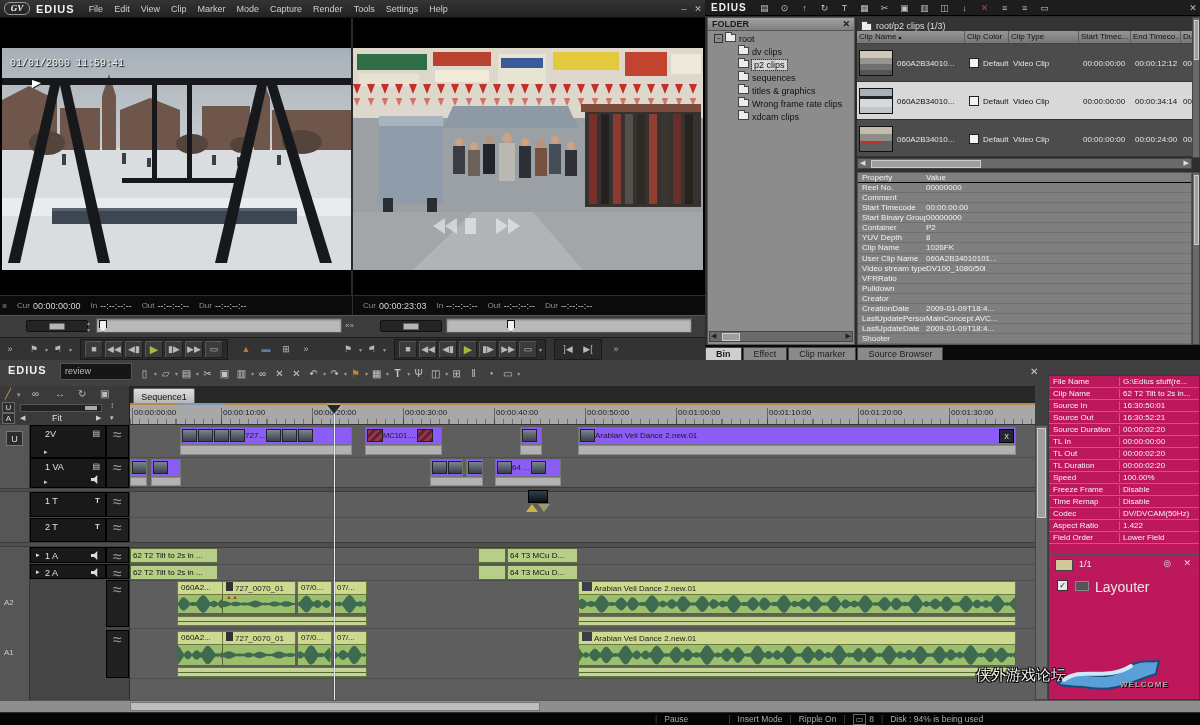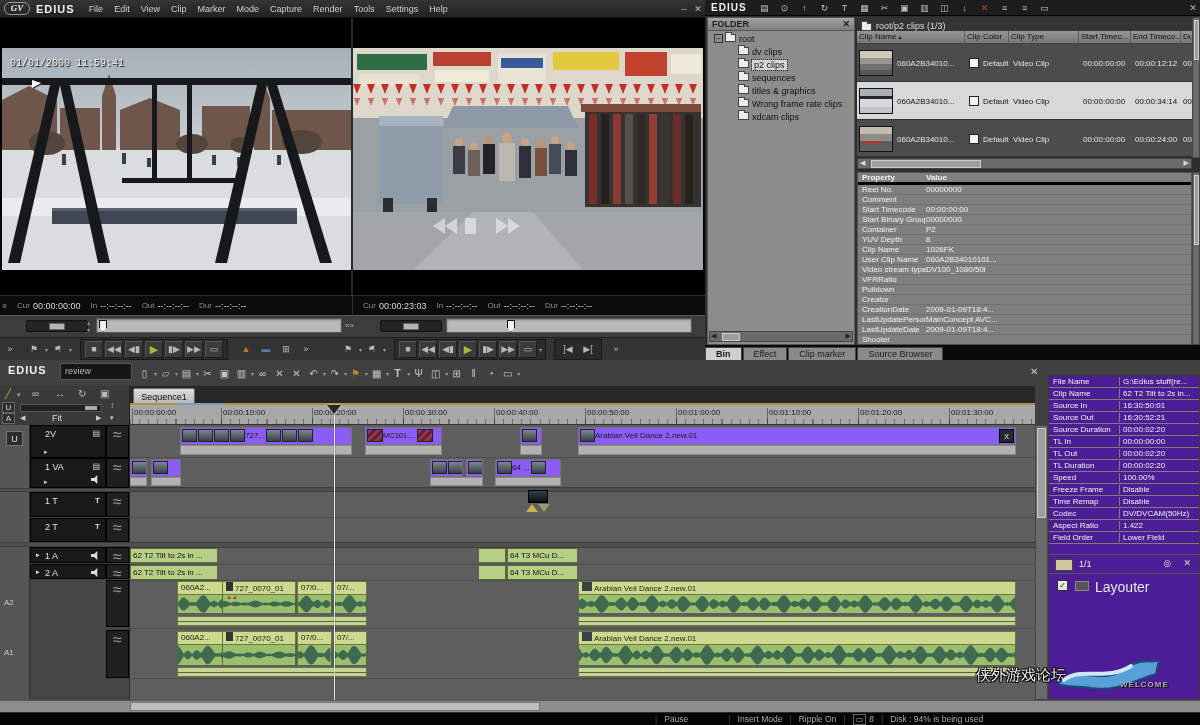--- a/index.html
+++ b/index.html
@@ -48,21 +48,21 @@
 .bthumb{position:absolute;left:2px;top:6px;width:34px;height:26px;border:1px solid #111}
 .bt1{background:linear-gradient(180deg,#cfc9b8 0 28%,#97958f 28% 55%,#70706e 55% 78%,#565654 78%)}
 .bt2{background:linear-gradient(180deg,#a9b1b7 0 30%,#23252a 30% 40%,#d6dadd 40% 75%,#c2c6c9 75%)}
 .bt3{background:linear-gradient(180deg,#c3bdae 0 30%,#8e8c88 30% 60%,#5e5e5c 60%)}
 .swatch{position:absolute;left:112px;top:14px;width:10px;height:10px;background:#f4f4f4;border:1px solid #222}
 .cell{position:absolute;top:15px;white-space:nowrap}
 .props{left:857px;top:172px;width:335px;height:173px;background:#7f7f7f;border:1px solid #555;display:flex;flex-direction:column}
 .prow{flex:1;display:flex;border-bottom:1px solid rgba(0,0,0,.12);font-size:8px;color:#f2f2f2;align-items:center}
 .pk{width:68px;padding-left:4px;white-space:nowrap;overflow:hidden}
 .pv{flex:1;white-space:nowrap;overflow:hidden}
-.phead{font-weight:bold;border-bottom:3px solid #000000}
+.phead{font-weight:normal;border-bottom:1px solid #000000}
 .btabs{left:705px;top:345px;width:495px;height:15px;background:#0a0a0a;display:flex;align-items:flex-end}
 .btab{height:13px;font-size:9px;padding:0 10px;background:#8a8a8a;color:#1c1c1c;border:1px solid #444;border-bottom:none;margin-right:1px;line-height:13px}
 .btab.act{background:#cfcfcf;font-weight:bold}
 .scroll{background:#6a6a6a;border:1px solid #444}
 .sthumb{background:#9e9e9e;border:1px solid #ccc}
 
 .tlwin{left:0;top:360px;width:1200px;height:340px;background:#404040}
 .revfield{left:60px;top:363px;width:72px;height:17px;background:#161616;border:1px solid #555;color:#bbb;font-size:9px;padding:2px 4px}
 .tlbar{left:136px;top:362px;width:580px;height:22px;display:flex;align-items:center}
 .tico{color:#c6c6c6;font-size:10px;min-width:17px;text-align:center}
@@ -88,21 +88,21 @@
 .mthumb{display:inline-block;width:15px;height:13px;background:linear-gradient(#7a8690,#39414a);border:1px solid #222;vertical-align:top;margin:1px 0 0 1px}
 .rthumb{display:inline-block;width:16px;height:13px;background:repeating-linear-gradient(135deg,#93364a 0 3px,#5d2236 3px 6px);border:1px solid #222;vertical-align:top;margin:1px 0 0 1px}
 .gstrip{position:absolute;background:#b2b2b2;border:1px solid #8a8a8a}
 .sclip{position:absolute;height:15px;background:#b6ce86;border:1px solid #5a6a3a;color:#111;font-size:8px;line-height:13px;padding-left:2px;overflow:hidden;white-space:nowrap}
 .aname{position:absolute;height:14px;background:#cdd98f;border:1px solid #6a7a40;color:#1a1a1a;font-size:8px;line-height:12px;padding-left:3px;overflow:hidden;white-space:nowrap}
 .wave{position:absolute;background:#9cbf6d;border-left:1px solid #55663a;border-right:1px solid #55663a;overflow:hidden}
 .vol{position:absolute;height:10px;background:#c3d494;border:1px solid #66763e}
 .vol:after{content:"";position:absolute;left:0;top:4px;width:100%;height:1px;background:#55663a}
 .playline{left:334px;top:405px;width:1px;height:295px;background:#e6edf2;box-shadow:0 0 1px #000;z-index:30}
 .playtri{left:327px;top:405px;width:0;height:0;border-left:7px solid transparent;border-right:7px solid transparent;border-top:9px solid #23272e;filter:drop-shadow(0 0 1px #eee);z-index:31}
-.rpanel{left:1048px;top:375px;width:152px;height:325px;background:#4c1d95;border:1px solid #3a3a3a}
+.rpanel{left:1048px;top:375px;width:152px;height:325px;background:#be185d;border:1px solid #3a3a3a}
 .irow{display:flex;height:12px;border-bottom:1px solid #7d7d7d;align-items:center}
 .ik{width:70px;padding-left:4px;font-size:8px;color:#f2f2f2;white-space:nowrap;overflow:hidden}
 .iv{flex:1;font-size:8px;color:#f2f2f2;border-left:1px solid #7d7d7d;padding-left:3px;white-space:nowrap;overflow:hidden}
 .statusbar{left:0;top:712px;width:1200px;height:13px;background:#040404;border-top:1px solid #2c2c2c;display:flex;align-items:center;color:#ababab;font-size:8.5px}
 .ssep{color:#4a4a4a;margin:0 7px}
 .hscroll{left:0;top:700px;width:1200px;height:12px;background:#8e8e8e;border-top:1px solid #555}
 .wm{left:968px;top:658px;width:232px;height:66px;z-index:50;pointer-events:none}
 .wmcn{position:absolute;left:8px;top:8px;font-size:15px;font-weight:normal;color:#f2f2f2;text-shadow:1px 1px 0 #000,-1px -1px 0 #000,1px -1px 0 #000,-1px 1px 0 #000}
 .wmwel{position:absolute;left:152px;top:22px;font-size:8px;font-weight:bold;letter-spacing:1px;color:#aaa;text-shadow:1px 1px 0 #000}
 .wmurl{position:absolute;left:2px;top:32px;font-size:23px;font-weight:bold;color:#8cc63e;letter-spacing:0;text-shadow:2px 2px 0 #14350a,-1px -1px 0 #14350a,1px -1px 0 #14350a,-1px 1px 0 #14350a,3px 3px 4px rgba(0,0,0,.6)}

